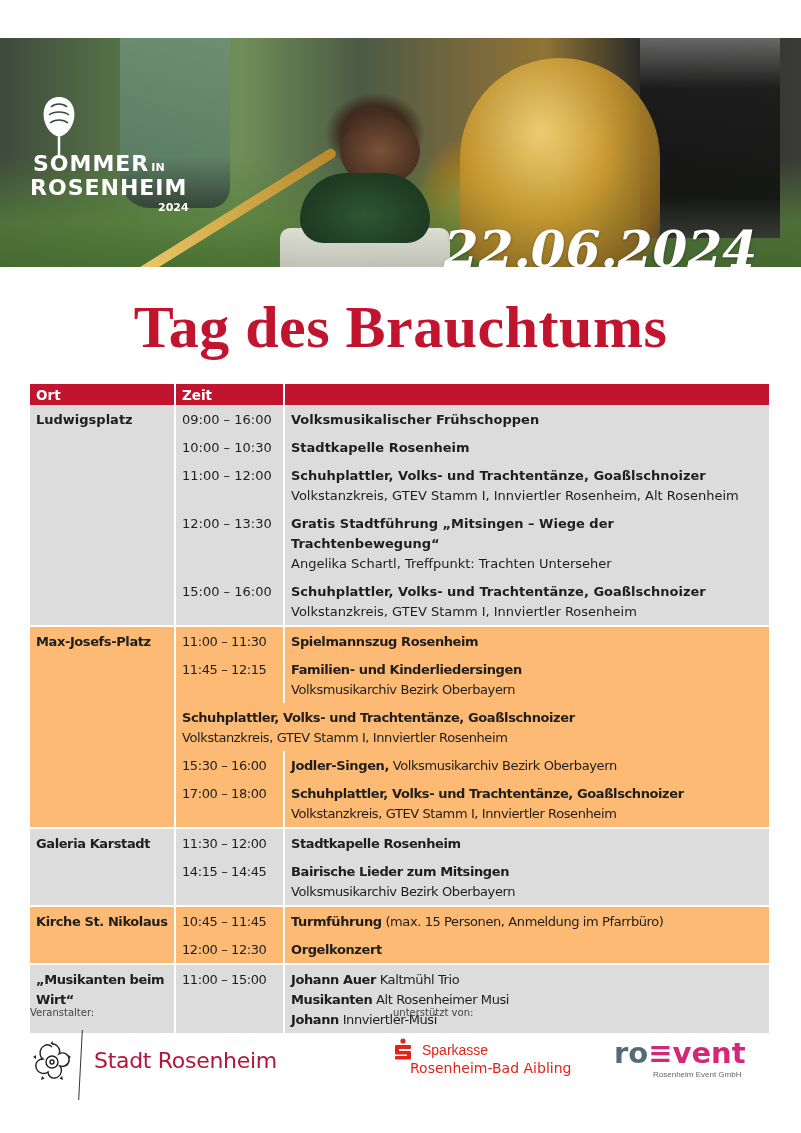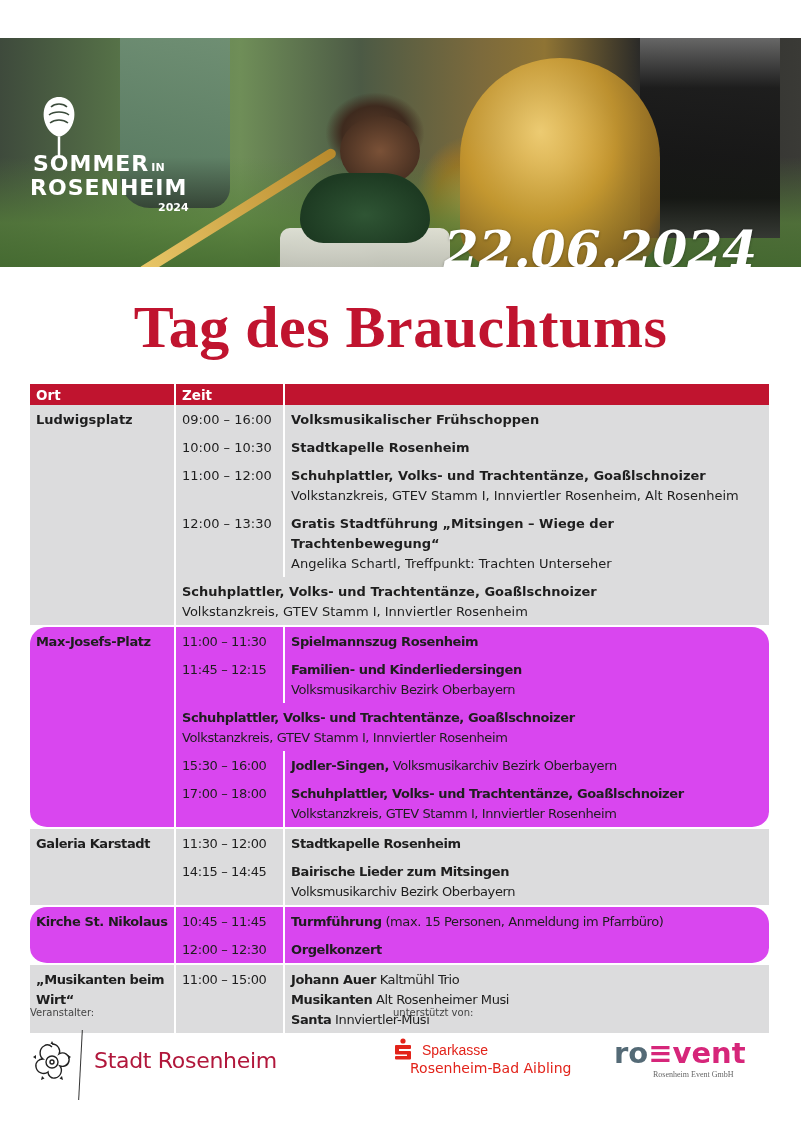--- a/index.html
+++ b/index.html
@@ -103,21 +103,21 @@
     display: flex; height: 21px; background: #c0142f; color: #fff; font-weight: bold; font-size: 13.5px;
   }
   .thead > div { padding: 3px 8px 0 6px; border-right: 2px solid #fff; }
   .thead > div:last-child { border-right: none; }
   .c1 { width: 146px; flex: none; }
   .c2 { width: 109px; flex: none; }
   .c3 { flex: 1; }
 
   .group { display: flex; border-bottom: 2px solid #fff; }
   .group.light { background: #dcdcdd; }
-  .group.dark { background: #d946ef; border-radius: 17px; }
+  .group.dark { background: #fdba74; }
   .group .place {
     width: 146px; flex: none; padding: 5px 6px; font-weight: bold; border-right: 2px solid #fff;
     line-height: 20px;
   }
   .group .items { flex: 1; }
   .row { display: flex; }
   .row .time { width: 109px; flex: none; padding: 0 6px; border-right: 2px solid #fff; line-height: 20px; }
   .row .desc { flex: 1; padding: 0 6px; line-height: 20px; }
   .row .desc .title { font-weight: bold; }
   .row .desc .sub { display: block; }
@@ -153,21 +153,21 @@
 
   .roevent-logo { position: absolute; left: 614px; top: 1036px; width: 150px; height: 50px; }
   .roevent-logo .word {
     font-family: "DejaVu Sans", sans-serif; font-weight: bold; font-size: 29px; letter-spacing: 0px;
     line-height: 34px;
   }
   .roevent-logo .ro { color: #546a76; }
   .roevent-logo .event { color: #d6267a; }
   .roevent-logo .eq { color: #d6267a; }
   .roevent-logo .tag {
-    position: absolute; left: 39px; top: 34px; font-family: Liberation Serif, serif;
+    position: absolute; left: 39px; top: 34px; font-family: Liberation Sans, sans-serif;
     font-size: 8px; color: #666; white-space: nowrap;
   }
 </style>
 </head>
 <body>
 
 <div class="hero">
   <div class="grass"></div>
   <div class="dress"></div>
   <div class="legs"></div>
@@ -215,20 +215,21 @@
           </div>
           <div class="row">
             <div class="time">11:00 – 12:00</div>
             <div class="desc"><span class="title">Schuhplattler, Volks- und Trachtentänze, Goaßlschnoizer</span><span class="sub">Volkstanzkreis, GTEV Stamm I, Innviertler Rosenheim, Alt Rosenheim</span></div>
           </div>
           <div class="row">
             <div class="time">12:00 – 13:30</div>
             <div class="desc"><span class="title">Gratis Stadtführung „Mitsingen – Wiege der Trachtenbewegung“</span><span class="sub">Angelika Schartl, Treffpunkt: Trachten Unterseher</span></div>
           </div>
           <div class="row">
+            <div class="time">15:00 – 16:00</div>
             <div class="desc"><span class="title">Schuhplattler, Volks- und Trachtentänze, Goaßlschnoizer</span><span class="sub">Volkstanzkreis, GTEV Stamm I, Innviertler Rosenheim</span></div>
           </div>
         </div>
       </div>
       <div class="group dark narrow">
         <div class="place">Max-Josefs-Platz</div>
         <div class="items">
           <div class="row">
             <div class="time">11:00 – 11:30</div>
             <div class="desc"><span class="title">Spielmannszug Rosenheim</span></div>
@@ -282,21 +283,21 @@
           <div class="row" style="padding-top: 5px; padding-bottom: 0px;">
             <div class="time">11:00 – 15:00</div>
             <div class="desc"><span class="title">Johann Auer</span><span> Kaltmühl Trio</span></div>
           </div>
           <div class="row" style="padding-top: 0px; padding-bottom: 0px;">
             <div class="time"></div>
             <div class="desc"><span class="title">Musikanten</span><span> Alt Rosenheimer Musi</span></div>
           </div>
           <div class="row" style="padding-top: 0px; padding-bottom: 3px;">
             <div class="time"></div>
-            <div class="desc"><span class="title">Santa</span><span> Innviertler-Musi</span></div>
+            <div class="desc"><span class="title">Johann</span><span> Innviertler-Musi</span></div>
           </div>
         </div>
       </div>
     </div>
 </div>
 
 <div class="footer-label" style="left:30px; top:1007px;">Veranstalter:</div>
 <div class="stadt-logo">
   <svg class="emblem" viewBox="0 0 44 44">
     <g fill="none" stroke="#222" stroke-width="1.4">

